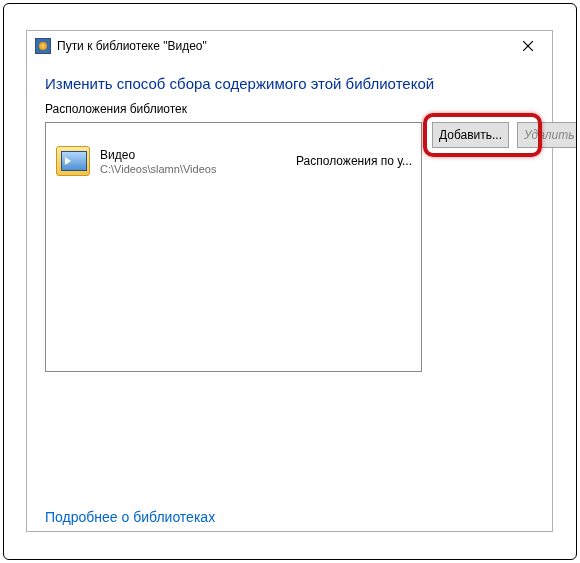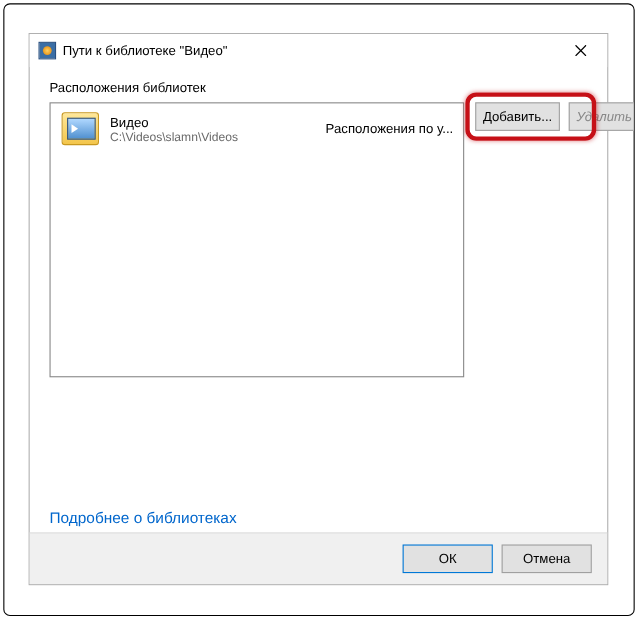--- a/index.html
+++ b/index.html
@@ -99,21 +99,21 @@
     display: flex;
     gap: 10px;
     align-items: flex-start;
     flex: 1;
   }
   .listbox {
     border: 1px solid #888;
     background: #fff;
     width: 378px;
     height: 250px;
-    padding: 4px 6px;
+    padding: 19px 6px;
   }
   .list-item {
     display: flex;
     align-items: center;
     padding: 4px 4px;
   }
   .folder-icon {
     width: 34px;
     height: 30px;
     margin-right: 10px;
@@ -212,20 +212,21 @@
       <div class="title-text">Пути к библиотеке "Видео"</div>
       <div class="close-btn">
         <svg viewBox="0 0 10 10">
           <line x1="0" y1="0" x2="10" y2="10" stroke="#000" stroke-width="1.2"></line>
           <line x1="10" y1="0" x2="0" y2="10" stroke="#000" stroke-width="1.2"></line>
         </svg>
       </div>
     </div>
 
     <div class="content">
+      <div class="main-heading">Изменить способ сбора содержимого этой библиотекой</div>
       <div class="section-label">Расположения библиотек</div>
 
       <div class="middle-row">
         <div class="listbox">
           <div class="list-item">
             <div class="folder-icon"></div>
             <div class="item-texts">
               <div class="item-name">Видео</div>
               <div class="item-path">C:\Videos\slamn\Videos</div>
             </div>
@@ -236,19 +237,15 @@
         <div class="side-buttons">
           <div class="highlight-ring"></div>
           <button class="win-button">Добавить...</button>
           <button class="win-button" data-disabled="">Удалить</button>
         </div>
       </div>
 
       <div class="learn-link">Подробнее о библиотеках</div>
     </div>
 
-    <div class="footer">
-      <button class="win-button ok-button">ОК</button>
-      <button class="win-button">Отмена</button>
-    </div>
 
   </div>
 </div>
 
 </body></html>

